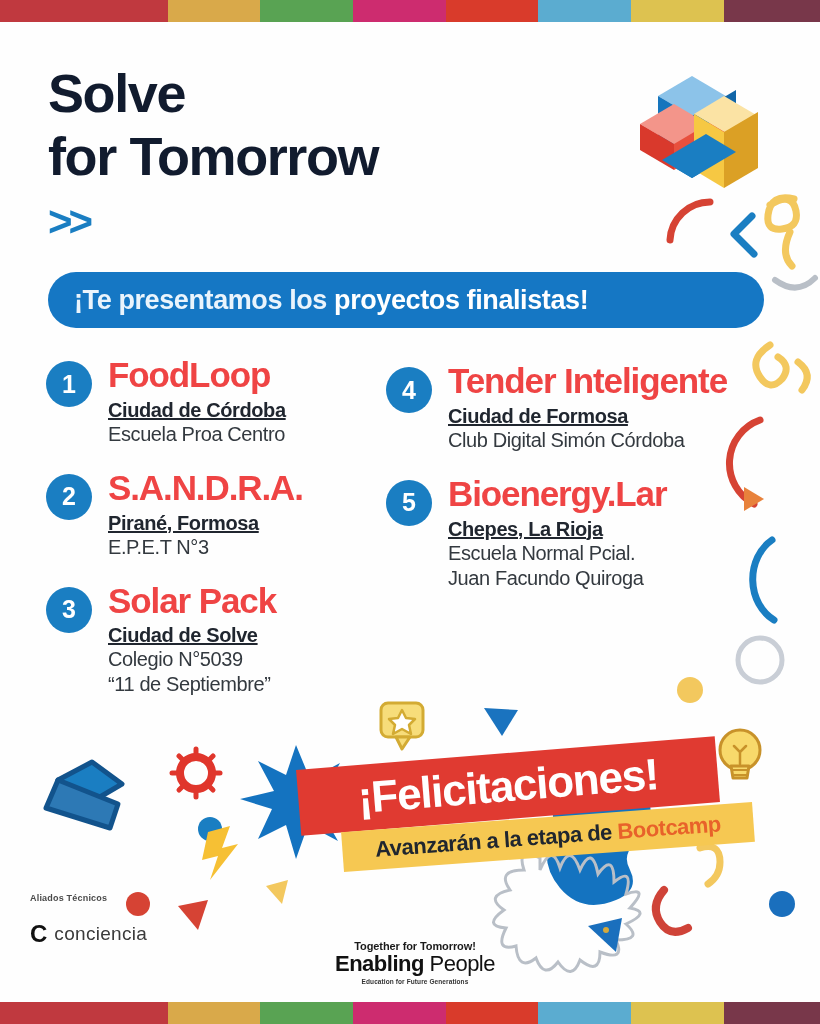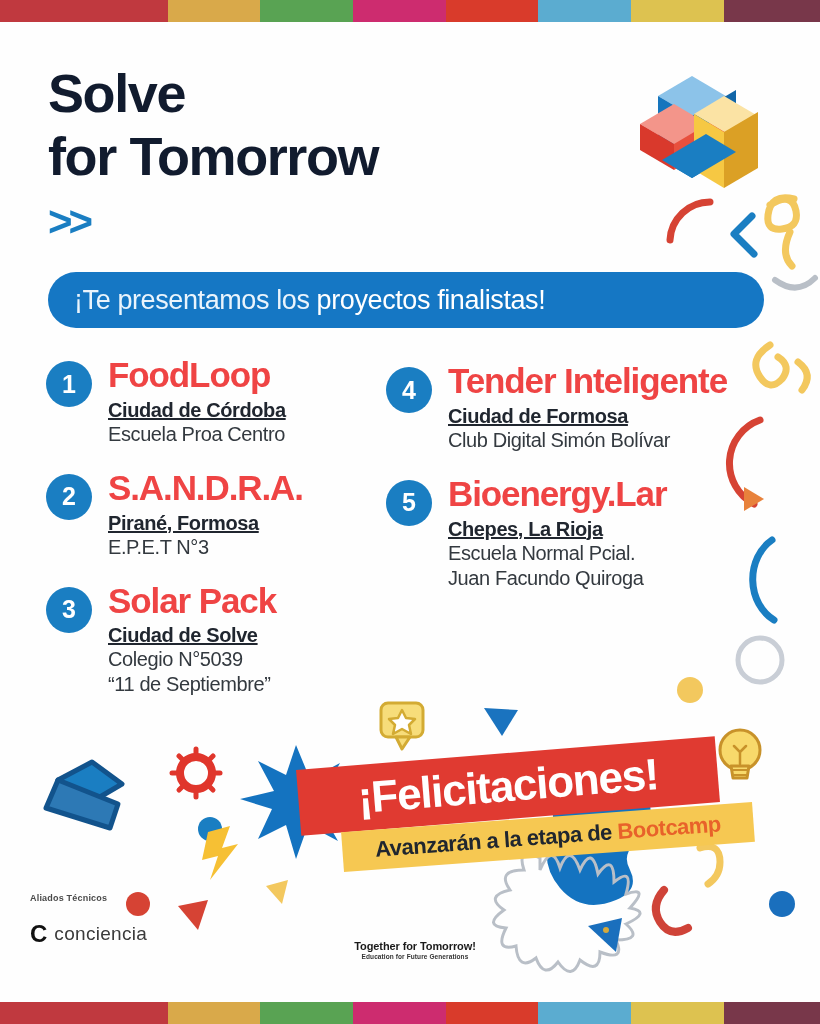--- a/index.html
+++ b/index.html
@@ -63,22 +63,22 @@
     display: flex; align-items: center;
     padding-left: 26px;
     z-index: 6;
   }
   .pill-text {
     font-size: 27px;
     color: #ffffff;
     letter-spacing: -0.4px;
     white-space: nowrap;
   }
-  .pill-text .lead { font-weight: 400; color: #eaf4fc; }
-  .pill-text .bold { font-weight: 400; color: #ffffff; }
+  .pill-text .lead { font-weight: 700; color: #eaf4fc; }
+  .pill-text .bold { font-weight: 700; color: #ffffff; }
 
   
   .col { position: absolute; z-index: 6; }
   .col-left  { left: 46px;  top: 356px; width: 340px; }
   .col-right { left: 386px; top: 362px; width: 390px; }
 
   .proj { display: flex; align-items: flex-start; margin-bottom: 22px; }
   .badge {
     flex: 0 0 auto;
     width: 46px; height: 46px;
@@ -325,21 +325,21 @@
 
   </div>
 
   <div class="col col-right">
 
     <div class="proj">
       <div class="badge">4</div>
       <div class="proj-body" style="width:300px">
         <div class="proj-name two-line">Tender Inteligente</div>
         <div class="proj-city">Ciudad de Formosa</div>
-        <div class="proj-school">Club Digital Simón Bolívar</div>
+        <div class="proj-school">Club Digital Simón Córdoba</div>
       </div>
     </div>
 
     <div class="proj" style="margin-top:20px">
       <div class="badge">5</div>
       <div class="proj-body">
         <div class="proj-name">Bioenergy.Lar</div>
         <div class="proj-city">Chepes, La Rioja</div>
         <div class="proj-school">Escuela Normal Pcial.</div>
         <div class="proj-school">Juan Facundo Quiroga</div>
@@ -376,20 +376,21 @@
   <div class="allies">
     <div class="allies-label">Aliados Técnicos</div>
     <div class="allies-logo">
       <span class="allies-c">C</span>
       <span class="allies-word">conciencia</span>
     </div>
   </div>
 
   <div class="enabling">
     <div class="enab-top">Together for Tomorrow!</div>
+    <div class="enab-main"><span class="b">Enabling</span><span class="r"> People</span></div>
     <div class="enab-sub">Education for Future Generations</div>
   </div>
 
   <div class="colorbar bottom" id="bar-bottom">
       <div class="seg" style="background: rgb(192, 57, 63); width: 188px;"></div>
       <div class="seg" style="background: rgb(217, 169, 74); width: 104px;"></div>
       <div class="seg" style="background: rgb(89, 163, 83); width: 104px;"></div>
       <div class="seg" style="background: rgb(205, 44, 111); width: 104px;"></div>
       <div class="seg" style="background: rgb(217, 59, 43); width: 104px;"></div>
       <div class="seg" style="background: rgb(91, 172, 208); width: 104px;"></div>

